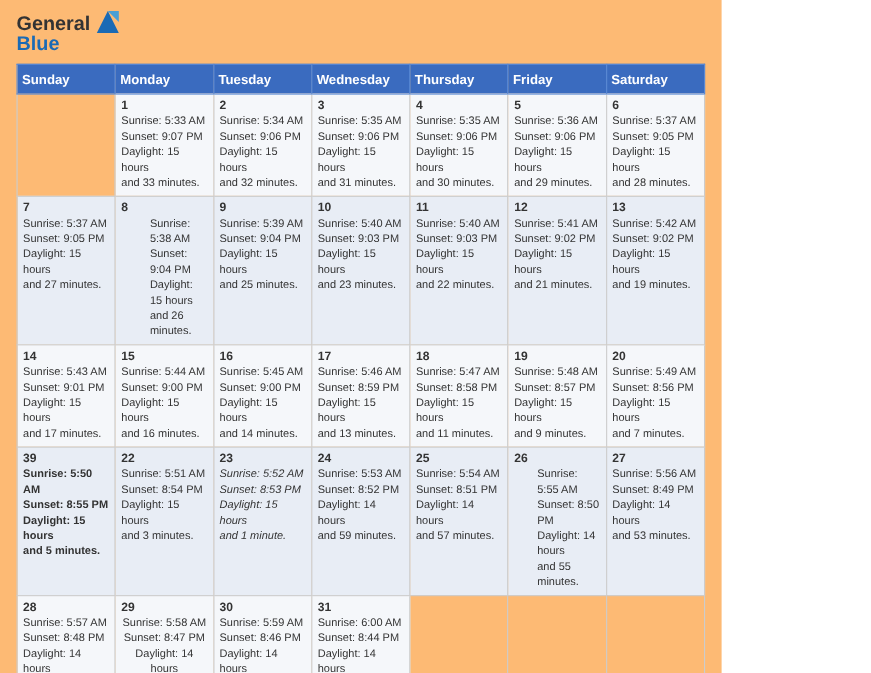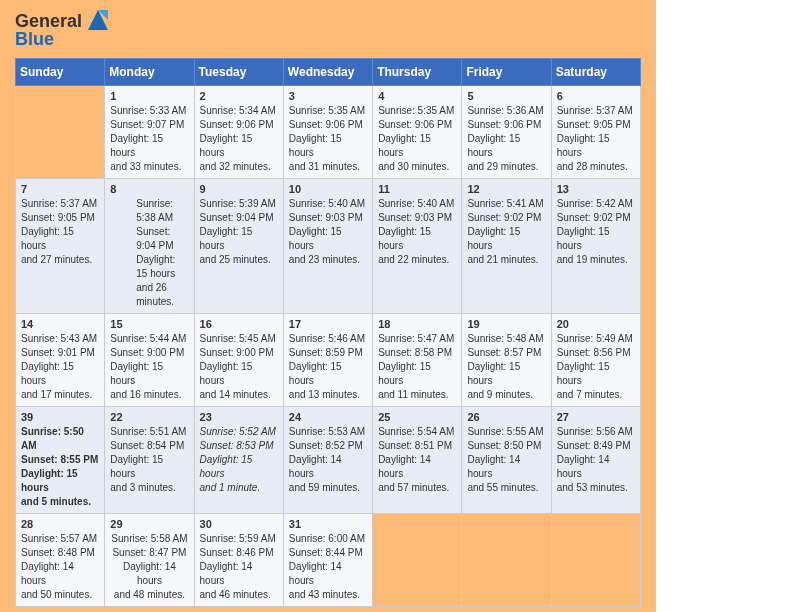--- a/index.html
+++ b/index.html
@@ -303,21 +303,21 @@
           </td>
           <td>
             <span class="day-number">25</span>
             <div class="day-info" style="white-space: pre-line;">Sunrise: 5:54 AM
 Sunset: 8:51 PM
 Daylight: 14 hours
 and 57 minutes.</div>
           </td>
           <td>
             <span class="day-number">26</span>
-            <div class="day-info" style="white-space: pre-line;">Sunrise: 5:55 AM
+            <div class="day-info" style="white-space: pre-line; margin-left: 21px;">Sunrise: 5:55 AM
 Sunset: 8:50 PM
 Daylight: 14 hours
 and 55 minutes.</div>
           </td>
           <td>
             <span class="day-number">27</span>
             <div class="day-info" style="white-space: pre-line;">Sunrise: 5:56 AM
 Sunset: 8:49 PM
 Daylight: 14 hours
 and 53 minutes.</div>

